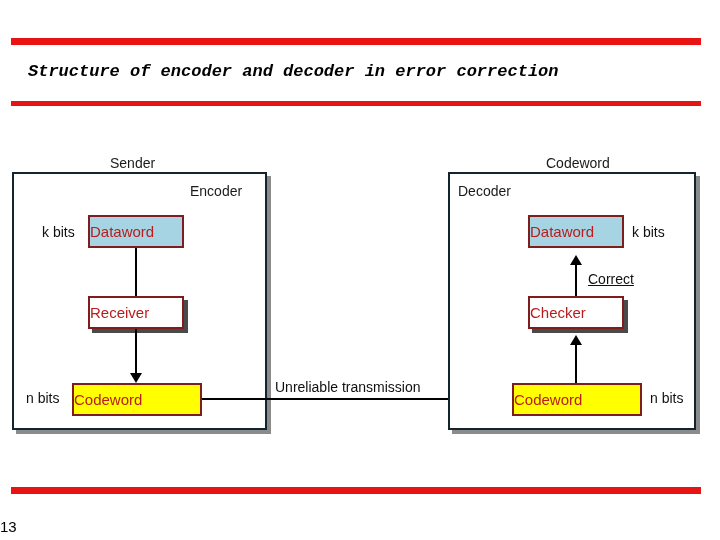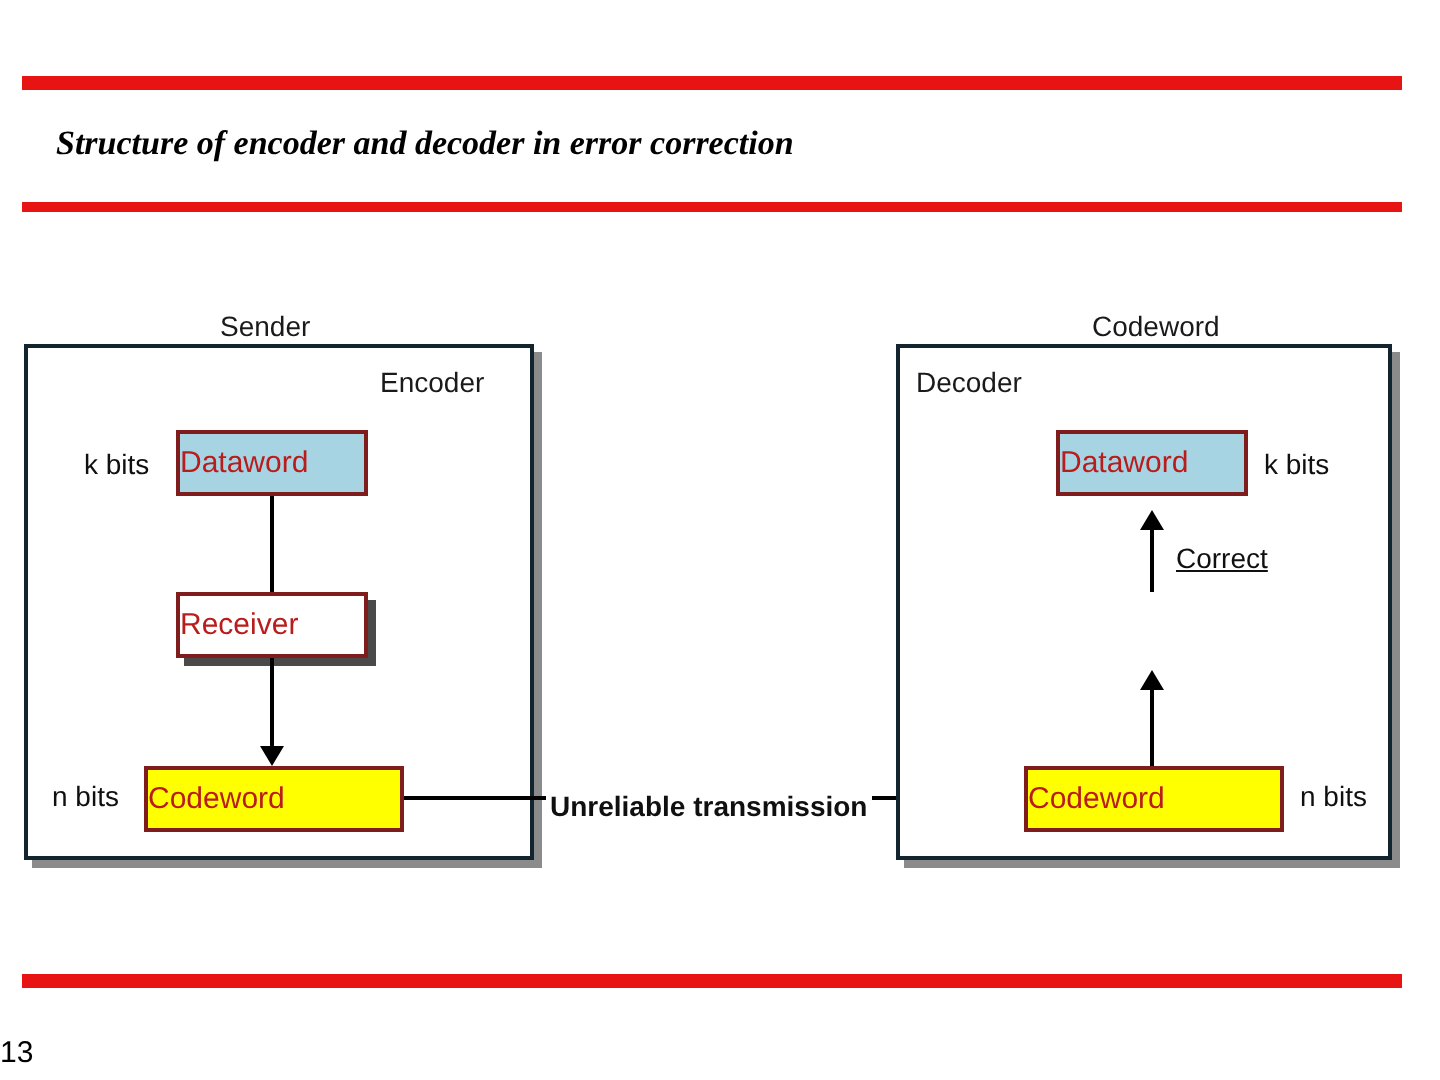--- a/index.html
+++ b/index.html
@@ -38,21 +38,21 @@
     white-space: nowrap;
   }
   .title-word {
     font-family: "Liberation Serif", serif;
     font-weight: bold;
     font-size: 25px;
     color: #36367f;
     letter-spacing: 0.5px;
   }
   .title-text {
-    font-family: Liberation Serif, serif;
+    font-family: Liberation Mono, monospace;
     font-weight: bold;
     font-style: italic;
     font-size: 17px;
     color: #000000;
     letter-spacing: 0px;
   }
 
   .page-number {
     position: absolute;
     left: 0px;
@@ -205,38 +205,41 @@
   <div class="arrow-down" style="left:130px; top:373px;"></div>
 
   <div class="bits" style="left:26px; top:390px;">n bits</div>
 
   <div class="node code" style="left:72px; top:383px; width:130px; height:33px;">
     <span>Codeword</span>
   </div>
 
   <div class="hline" style="left:202px; top:398px; width:310px;"></div>
   <div class="arrow-right" style="left:502px; top:393px;"></div>
-  <div class="trans-label" style="left:273px; top:395px;font-weight:bold;">Unreliable transmission</div>
+  <div class="trans-label" style="left:273px; top:379px;">Unreliable transmission</div>
 
   <div class="side-label" style="left:546px; top:155px;">Codeword</div>
 
   <div class="panel" style="left:448px; top:172px; width:248px; height:258px;"></div>
 
   <div class="panel-caption" style="left:458px; top:183px;">Decoder</div>
 
   <div class="node data" style="left:528px; top:215px; width:96px; height:33px;">
     <span>Dataword</span>
   </div>
   <div class="bits" style="left:632px; top:224px;">k bits</div>
 
   <div class="vline" style="left:575px; top:265px; height:31px;"></div>
   <div class="arrow-up" style="left:570px; top:255px;"></div>
 
   <div class="correct-label" style="left:588px; top:271px;text-decoration:underline;">Correct</div>
 
+  <div class="node plain" style="left:528px; top:296px; width:96px; height:33px;">
+    <span>Checker</span>
+  </div>
 
   <div class="vline" style="left:575px; top:345px; height:38px;"></div>
   <div class="arrow-up" style="left:570px; top:335px;"></div>
 
   <div class="node code" style="left:512px; top:383px; width:130px; height:33px;">
     <span>Codeword</span>
   </div>
   <div class="bits" style="left:650px; top:390px;">n bits</div>
 
 </div>

